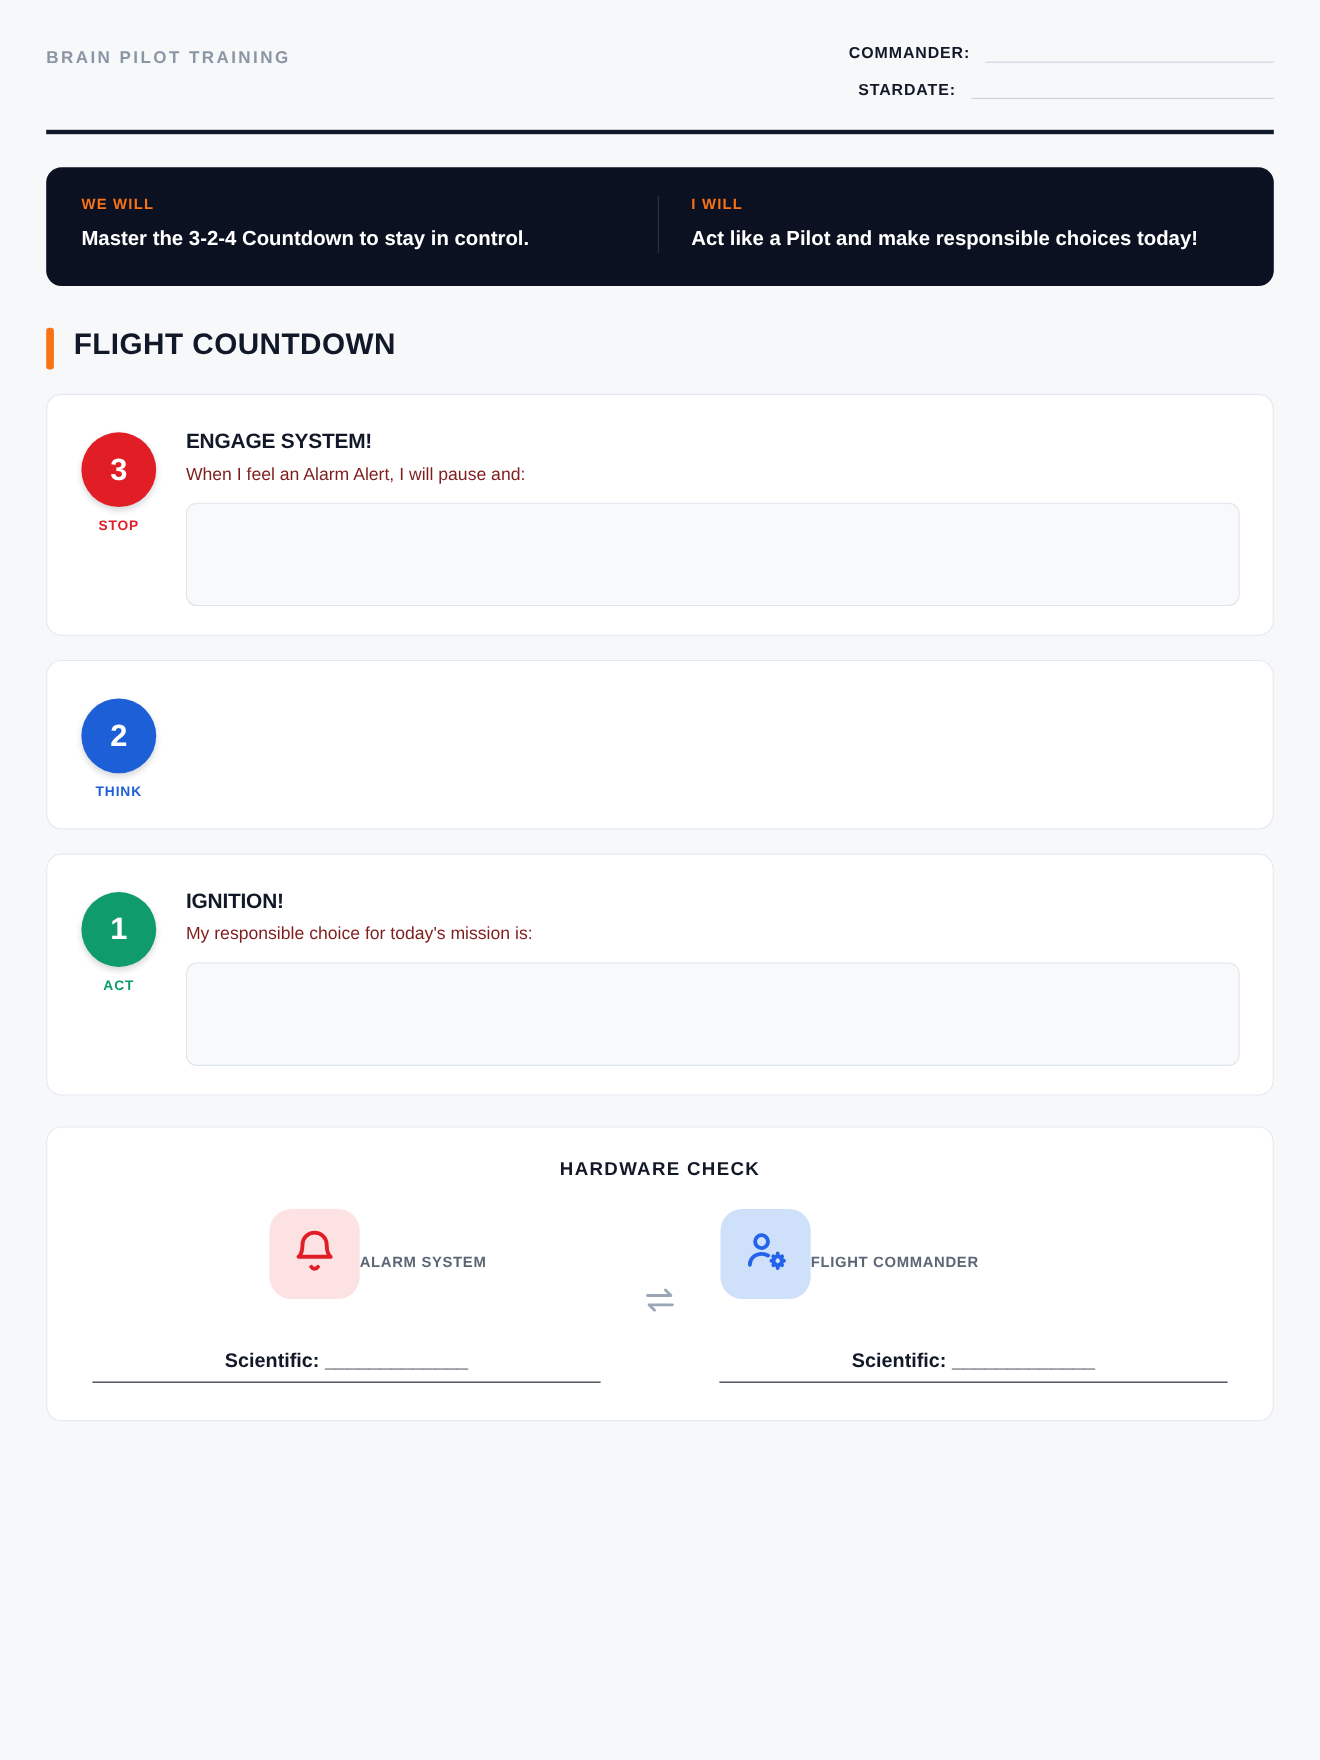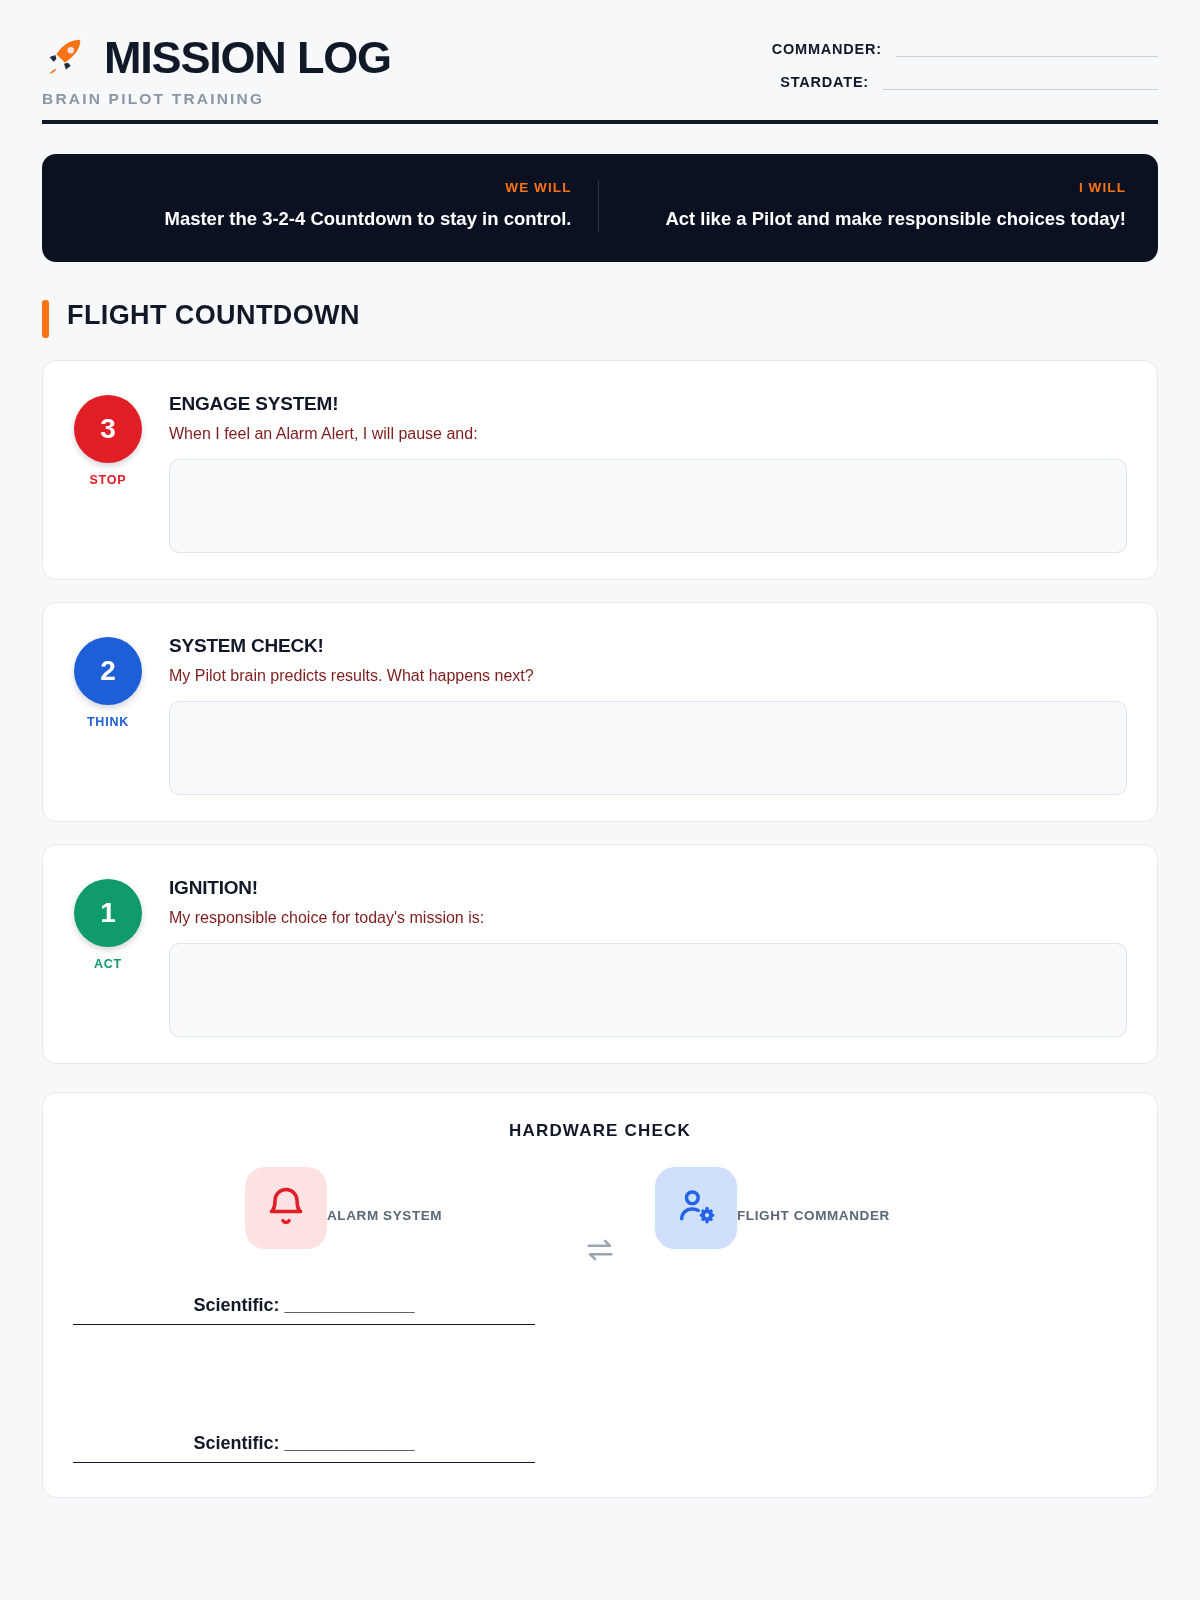--- a/index.html
+++ b/index.html
@@ -69,21 +69,20 @@
   .meta-line.short { width: 275px; }
 
   
   .banner {
     margin-top: 30px;
     background: #0b1120;
     border-radius: 14px;
     padding: 26px 32px 30px 32px;
     display: flex;
     align-items: stretch;
-    text-align: right;
   }
   .banner-col { flex: 1; padding-right: 26px; }
   .banner-col.right {
     border-left: 1.5px solid #2b3547;
     padding-left: 30px;
     padding-right: 0;
   }
   .banner-kicker {
     font-size: 13.5px;
     font-weight: bold;
@@ -223,51 +222,38 @@
     align-items: center;
     justify-content: center;
     padding-top: 66px;
     color: #9aa6b4;
   }
   .sign-row {
     margin-top: 28px;
     display: flex;
     justify-content: center;
     gap: 108px;
-    flex-direction: column;
   }
   .sign {
     width: 462px;
     border-bottom: 1.6px solid #111827;
     padding-bottom: 8px;
     text-align: center;
     font-size: 18px;
     font-weight: bold;
     color: #111827;
   }
 </style>
 </head>
 <body>
 
 <div class="page">
 
   <div class="header">
     <div class="brand">
-      <div class="brand-top">
-        <span class="rocket-icon">
-          <svg viewBox="0 0 48 48" width="46" height="46" aria-hidden="true">
-            <path d="M40 6c-9 0-16 4-21 10l-4 5 9 9 5-4C35 21 40 15 40 6z" fill="#f97316"></path>
-            <circle cx="30" cy="17" r="3.4" fill="#fde2e4"></circle>
-            <path d="M14 22l-6 2 4 5 3-3z" fill="#1f2a3a"></path>
-            <path d="M23 31l2 6 5-4-3-3z" fill="#1f2a3a"></path>
-            <path d="M8 42c3-1 6-3 7-6-3 1-6 3-7 6z" fill="#f97316"></path>
-          </svg>
-        </span>
-        <h1 class="logo-title">MISSION LOG</h1>
-      </div>
       <div class="logo-sub">BRAIN PILOT TRAINING</div>
     </div>
 
     <div class="meta">
       <div class="meta-row">
         <span class="meta-label">COMMANDER:</span>
         <span class="meta-line"></span>
       </div>
       <div class="meta-row">
         <span class="meta-label">STARDATE:</span>
@@ -303,25 +289,20 @@
         <div class="step-title">ENGAGE SYSTEM!</div>
         <div class="step-prompt">When I feel an Alarm Alert, I will pause and:</div>
         <div class="write-box"></div>
       </div>
     </div>
 
     <div class="card">
       <div class="badge-col">
         <div class="badge" style="background:#1d5fd6">2</div>
         <div class="badge-word" style="color:#1d5fd6">THINK</div>
-      </div>
-      <div class="step-body">
-        <div class="step-title">SYSTEM CHECK!</div>
-        <div class="step-prompt">My Pilot brain predicts results. What happens next?</div>
-        <div class="write-box"></div>
       </div>
     </div>
 
     <div class="card">
       <div class="badge-col">
         <div class="badge" style="background:#0f9b6c">1</div>
         <div class="badge-word" style="color:#0f9b6c">ACT</div>
       </div>
       <div class="step-body">
         <div class="step-title">IGNITION!</div>

